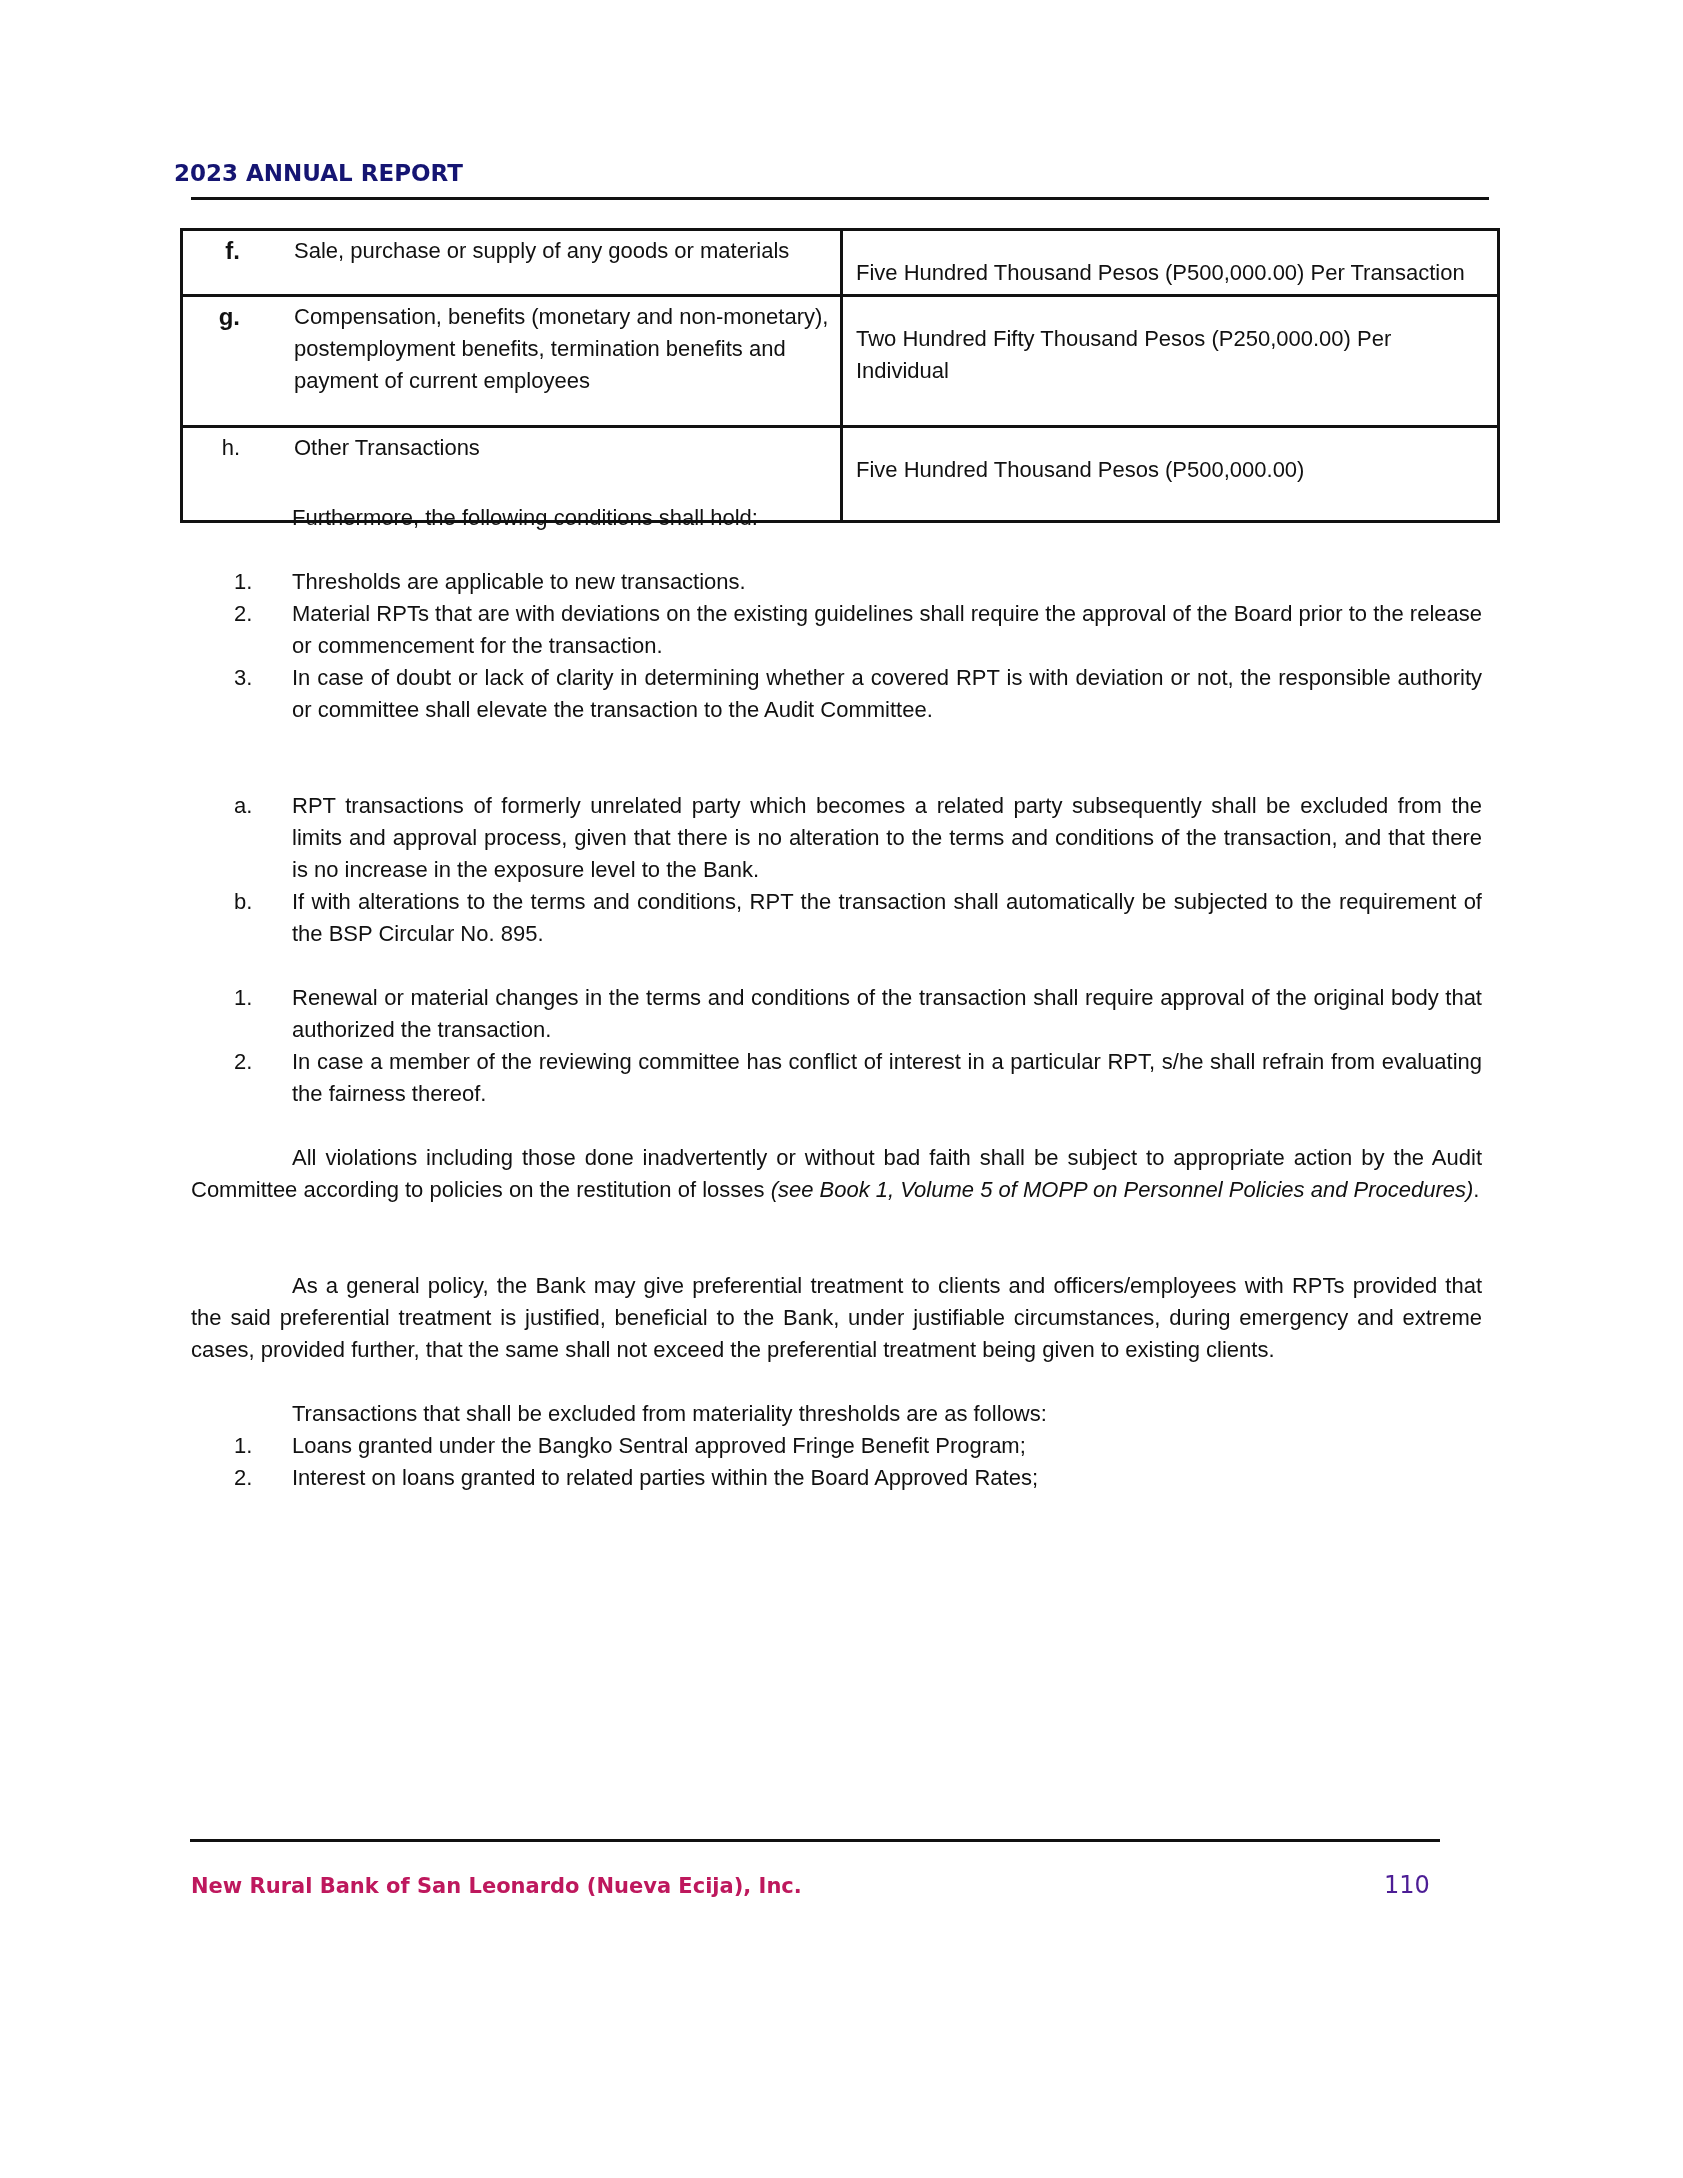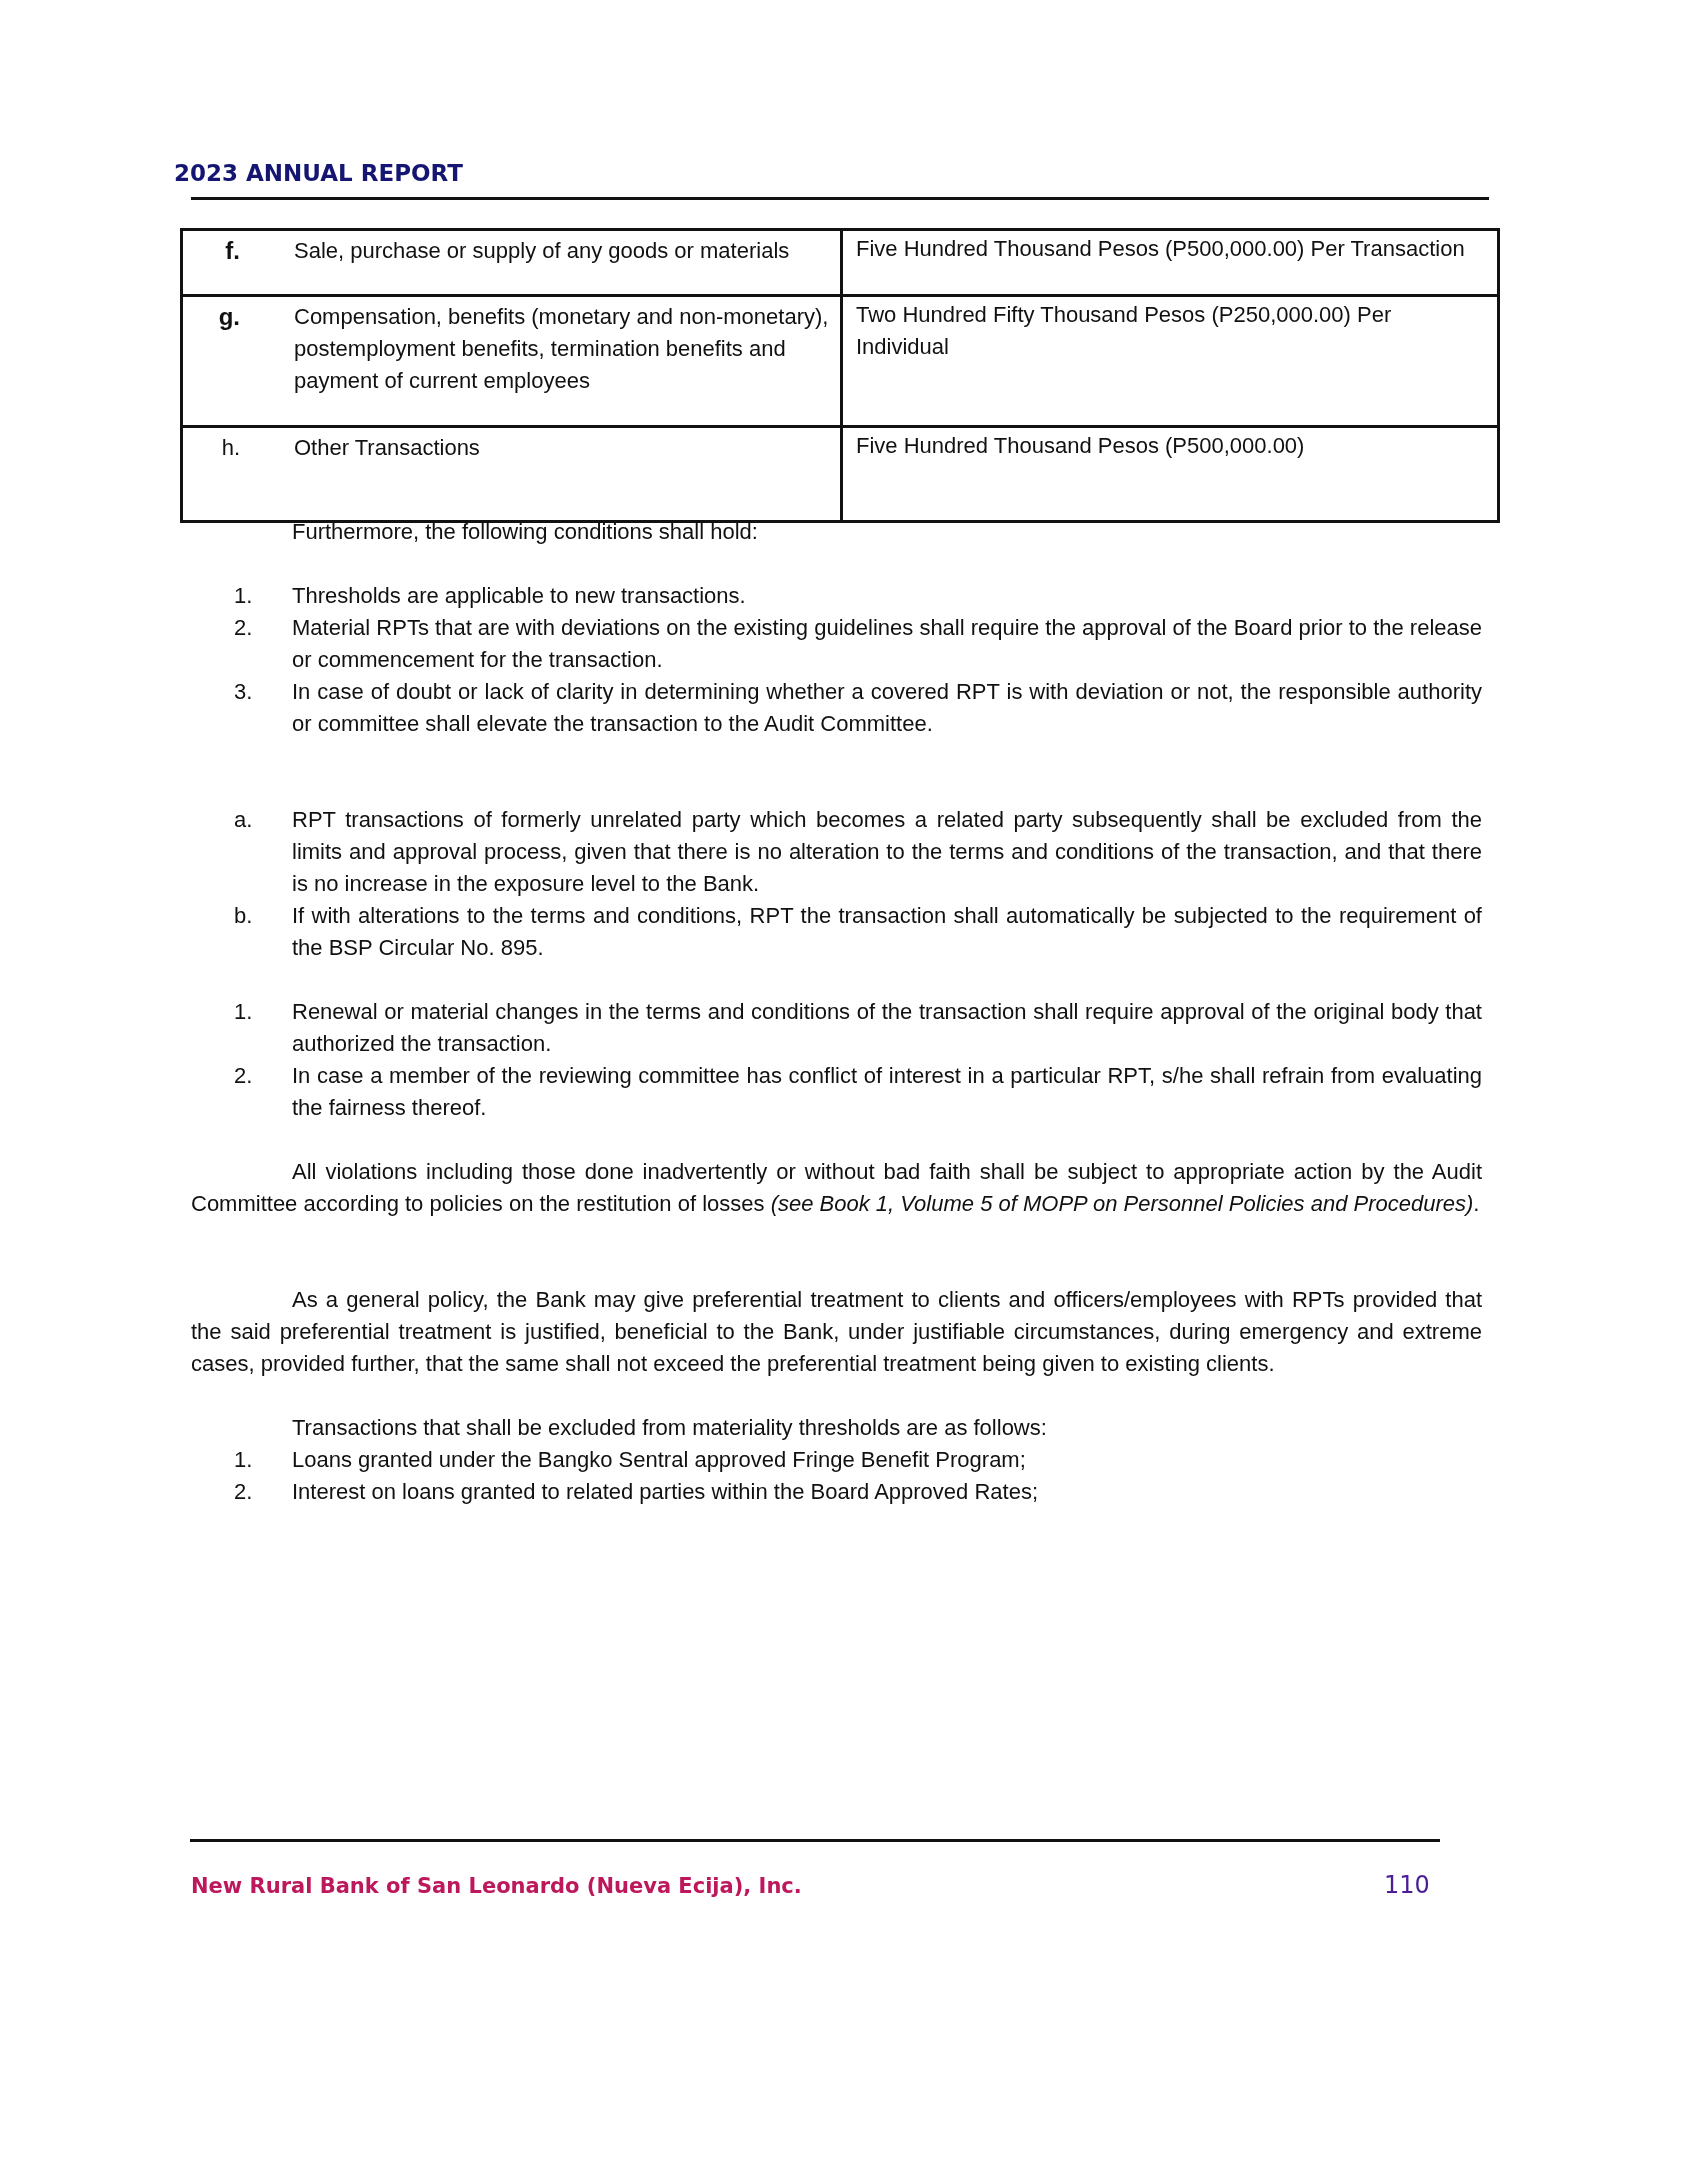--- a/index.html
+++ b/index.html
@@ -11,21 +11,21 @@
   table.thr { position: absolute; left: 180px; top: 228px; width: 1320px; border-collapse: collapse; }
   table.thr td { border: 3px solid #111; vertical-align: top; padding: 0; font-size: 22px; line-height: 32px; }
   td.lc { width: 657px; }
   .row-f td { height: 63px; }
   .row-g td { height: 128px; }
   .row-h td { height: 92px; }
   .lbl { display: inline-block; width: 57px; text-align: right; padding-right: 54px; box-sizing: content-box; vertical-align: top; }
   .lbl.big { font-weight: bold; font-size: 24px; }
   .lc-inner { display: flex; padding-top: 4px; }
   .lc-text { flex: 1; padding-right: 9px; }
-  .rc-inner { padding: 2px 9px 0 13px; }
+  .rc-inner { padding: 2px 9px 0 13px; margin-top: 24px; }
   .body-text { position: absolute; left: 191px; width: 1291px; font-size: 22px; line-height: 32px; }
   .para { text-align: justify; text-indent: 101px; margin: 0; }
   .para.lead { text-indent: 101px; text-align: left; }
   .li { display: flex; margin: 0; }
   .li .n { width: 101px; box-sizing: border-box; padding-left: 43px; flex: none; }
   .li .t { flex: 1; text-align: justify; text-align-last: left; }
   .gap { height: 32px; }
   i { }
   .ftr-title { position: absolute; left: 191px; top: 1874px; font-family: "DejaVu Sans", sans-serif;
                font-weight: bold; font-size: 21px; color: #be185d; }
@@ -69,21 +69,21 @@
         <span class="lc-text">Other Transactions</span>
       </div>
     </td>
     <td>
       <div class="rc-inner">Five Hundred Thousand Pesos (P500,000.00)</div>
     </td>
   </tr>
 </tbody>
   </table>
 
-<div class="body-text" style="top:516px;">
+<div class="body-text" style="top:502px;">
 
   <p class="para lead">Furthermore, the following conditions shall hold:</p>
   <div class="gap"></div>
   <div class="li">
     <span class="n">1.</span>
     <span class="t">Thresholds are applicable to new transactions.</span>
   </div>
   <div class="li">
     <span class="n">2.</span>
     <span class="t">Material RPTs that are with deviations on the existing guidelines shall require the approval of the Board prior to the release or commencement for the transaction.</span>

